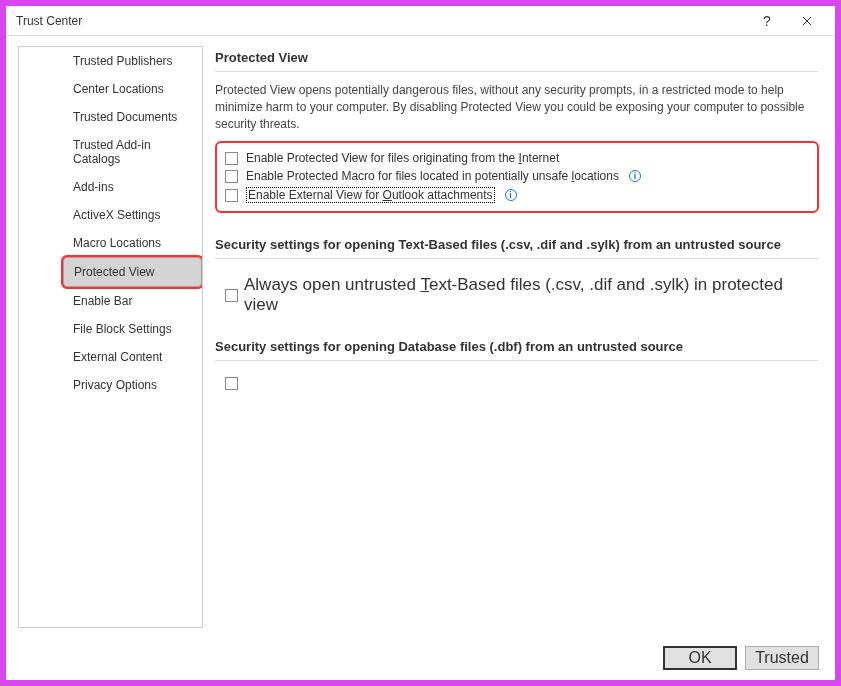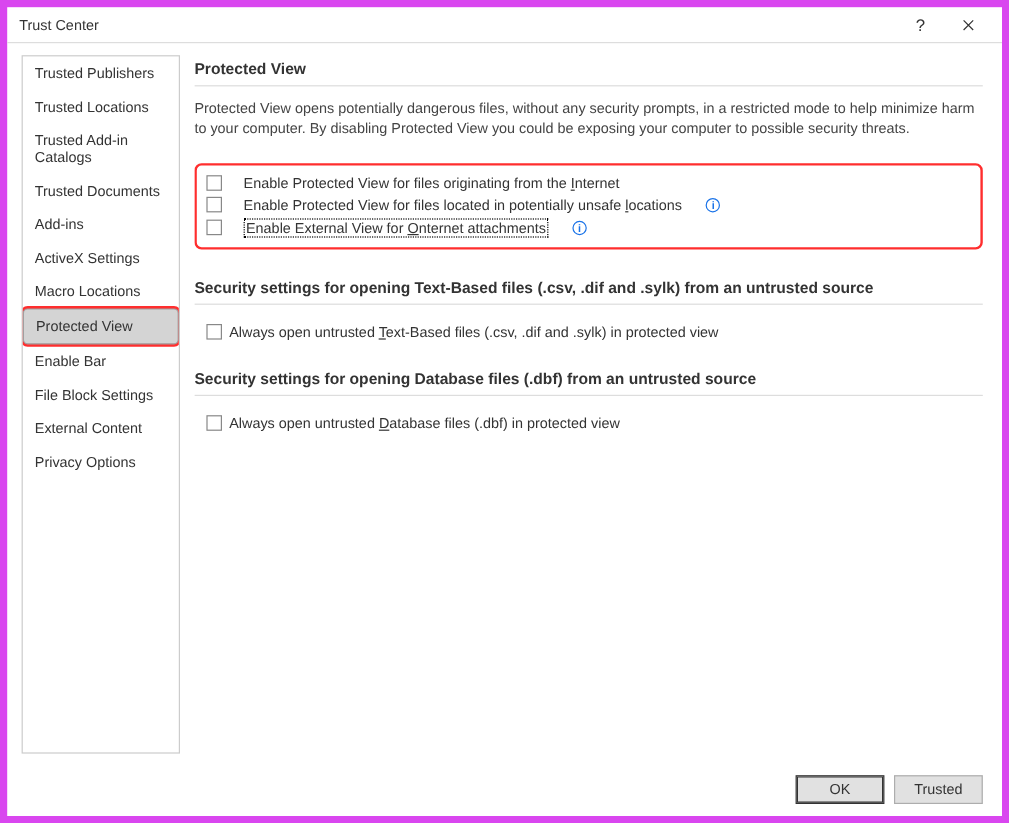--- a/index.html
+++ b/index.html
@@ -2,60 +2,60 @@
 <html><head>
 <meta charset="utf-8">
 <style>
 * { box-sizing: border-box; margin: 0; padding: 0; }
 body { font-family: "Segoe UI", Tahoma, sans-serif; font-size: 12px; color: #333; background: #fff; }
 .dialog { width: 841px; height: 686px; border: 6px solid #d946ef; background: #fff; display: flex; flex-direction: column; }
 .titlebar { height: 30px; display: flex; align-items: center; padding: 0 8px; border-bottom: 1px solid #ddd; }
 .titlebar .title { flex: 1; font-size: 12px; color: #333; padding-left: 2px; }
 .titlebar .btn { width: 40px; height: 28px; display: flex; align-items: center; justify-content: center; cursor: pointer; font-size: 14px; color: #333; }
 .body { flex: 1; display: flex; padding: 10px 12px 8px 12px; gap: 12px; min-height: 0; }
-.sidebar { width: 132px; border: 1px solid #ccc; background: #fff; overflow-y: auto; }
+.sidebar { width: 185px; border: 1px solid #ccc; background: #fff; overflow-y: auto; padding-left: 44px; }
 .side-item { padding: 7px 10px; cursor: pointer; font-size: 12px; color: #333; }
 .side-item.selected { background: #d4d4d4; border: 1px solid #a0a0a0; }
 .highlight-red { box-shadow: 0 0 0 2px #ff2e2e; border-radius: 4px; position: relative; z-index: 2; }
 .content { flex: 1; overflow-y: auto; padding-right: 4px; }
 .section-head { font-weight: 600; color: #333; font-size: 13px; margin: 4px 0 6px 0; }
 .section-divider { border-bottom: 1px solid #ddd; margin-bottom: 10px; }
-.desc { font-size: 12px; color: #444; line-height: 1.4; margin-bottom: 20px; }
+.desc { font-size: 12px; color: #444; line-height: 1.4; margin-bottom: 9px; }
 .opt-group { border: 2.5px solid #ff2e2e; border-radius: 6px; padding: 6px 8px 6px 8px; margin-bottom: 14px; }
-.chk-row { display: flex; align-items: center; gap: 18px; padding: 2px 0; font-size: 12px; color: #333; }
-.chk-row2 { display: flex; align-items: center; gap: 6px; padding: 6px 0 0 10px; font-size: 12px; }
+.chk-row { display: flex; align-items: center; gap: 8px; padding: 2px 0; font-size: 12px; color: #333; }
+.chk-row2 { display: flex; align-items: center; gap: 6px; padding: 6px 0 0 10px; font-size: 17px; }
 .chkbox { width: 13px; height: 13px; border: 1px solid #888; background: #fff; flex-shrink: 0; }
 .focused-label { border: 1px dotted #000; padding: 0 1px; }
 .info-icon { width: 12px; height: 12px; border: 1px solid #1a73e8; border-radius: 50%; display: inline-flex; align-items: center; justify-content: center; font-size: 9px; color: #1a73e8; font-style: normal; font-weight: bold; margin-left: 2px; }
 .subsection { margin-top: 24px; }
 .footer { height: 44px; display: flex; justify-content: flex-end; align-items: center; gap: 8px; padding: 0 16px; }
-.btn-footer { min-width: 74px; height: 24px; border: 1px solid #adadad; background: #e1e1e1; font-size: 12px; color: #333; cursor: pointer; }
+.btn-footer { min-width: 74px; height: 24px; border: 1px solid #adadad; background: #e1e1e1; font-size: 16px; color: #333; cursor: pointer; }
 .btn-footer.default { border: 1px solid #333; box-shadow: inset 0 0 0 1px #333; }
 .u { text-decoration: underline; text-underline-offset: 1px; }
 </style>
 </head>
 <body>
 
 <div class="dialog">
   <div class="titlebar">
     <div class="title">Trust Center</div>
     <div class="btn">?</div>
     <div class="btn close">
       <svg width="10" height="10" viewBox="0 0 10 10">
           <path d="M1 1 L9 9 M9 1 L1 9" stroke="currentColor" stroke-width="1"></path>
         </svg>
     </div>
   </div>
 
   <div class="body">
     <div class="sidebar">
       <div class="side-item"><span>Trusted Publishers</span></div>
-      <div class="side-item"><span>Trusted Locations</span></div>
+      <div class="side-item"><span>Center Locations</span></div>
+      <div class="side-item"><span>Trusted Documents</span></div>
       <div class="side-item"><span>Trusted Add-in Catalogs</span></div>
-      <div class="side-item"><span>Trusted Documents</span></div>
       <div class="side-item"><span>Add-ins</span></div>
       <div class="side-item"><span>ActiveX Settings</span></div>
       <div class="side-item"><span>Macro Locations</span></div>
       <div class="side-item selected highlight-red"><span>Protected View</span></div>
       <div class="side-item"><span>Enable Bar</span></div>
       <div class="side-item"><span>File Block Settings</span></div>
       <div class="side-item"><span>External Content</span></div>
       <div class="side-item"><span>Privacy Options</span></div>
     </div>
 
@@ -64,45 +64,44 @@
       <div class="section-divider"></div>
       <div class="desc">Protected View opens potentially dangerous files, without any security prompts, in a restricted mode to help minimize harm to your computer. By disabling Protected View you could be exposing your computer to possible security threats.</div>
 
       <div class="opt-group">
         <div class="chk-row">
           <span class="chkbox"></span>
           <span><span>Enable Protected View for files originating from the </span><span class="u">I</span><span>nternet</span></span>
         </div>
         <div class="chk-row">
           <span class="chkbox"></span>
-          <span><span>Enable Protected View for files located in potentially unsafe </span><span class="u">l</span><span>ocations</span></span>
+          <span><span>Enable Protected Macro for files located in potentially unsafe </span><span class="u">l</span><span>ocations</span></span>
           <span class="info-icon">i</span>
         </div>
         <div class="chk-row">
           <span class="chkbox"></span>
-          <span class="focused-label"><span>Enable External View for </span><span class="u">O</span><span>nternet attachments</span></span>
+          <span class="focused-label"><span>Enable External View for </span><span class="u">O</span><span>utlook attachments</span></span>
           <span class="info-icon">i</span>
         </div>
       </div>
 
       <div class="subsection">
         <div class="section-head">Security settings for opening Text-Based files (.csv, .dif and .sylk) from an untrusted source</div>
         <div class="section-divider"></div>
         <div class="chk-row2">
           <span class="chkbox"></span>
           <span><span>Always open untrusted </span><span class="u">T</span><span>ext-Based files (.csv, .dif and .sylk) in protected view</span></span>
         </div>
       </div>
 
       <div class="subsection">
         <div class="section-head">Security settings for opening Database files (.dbf) from an untrusted source</div>
         <div class="section-divider"></div>
         <div class="chk-row2">
           <span class="chkbox"></span>
-          <span><span>Always open untrusted </span><span class="u">D</span><span>atabase files (.dbf) in protected view</span></span>
         </div>
       </div>
     </div>
   </div>
 
   <div class="footer">
     <button class="btn-footer default">OK</button>
     <button class="btn-footer">Trusted</button>
   </div>
 </div>

